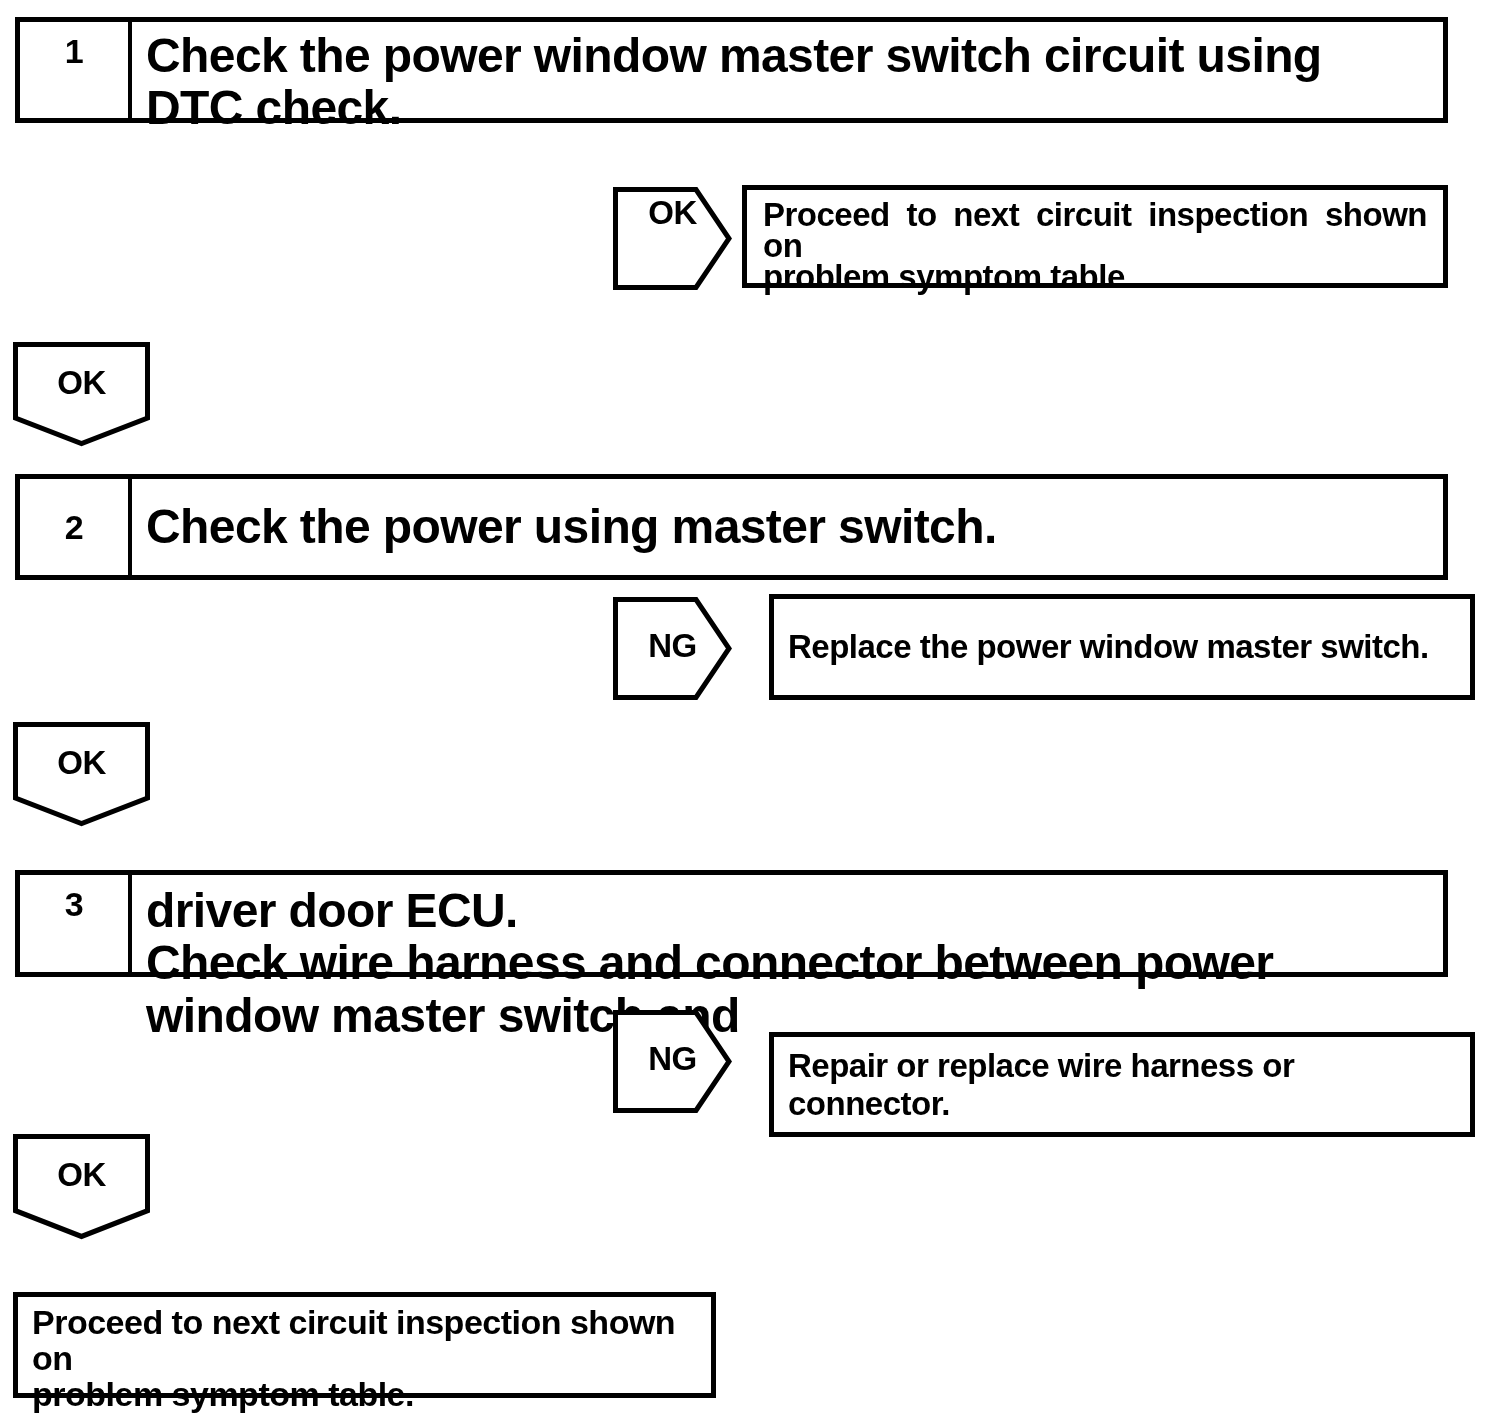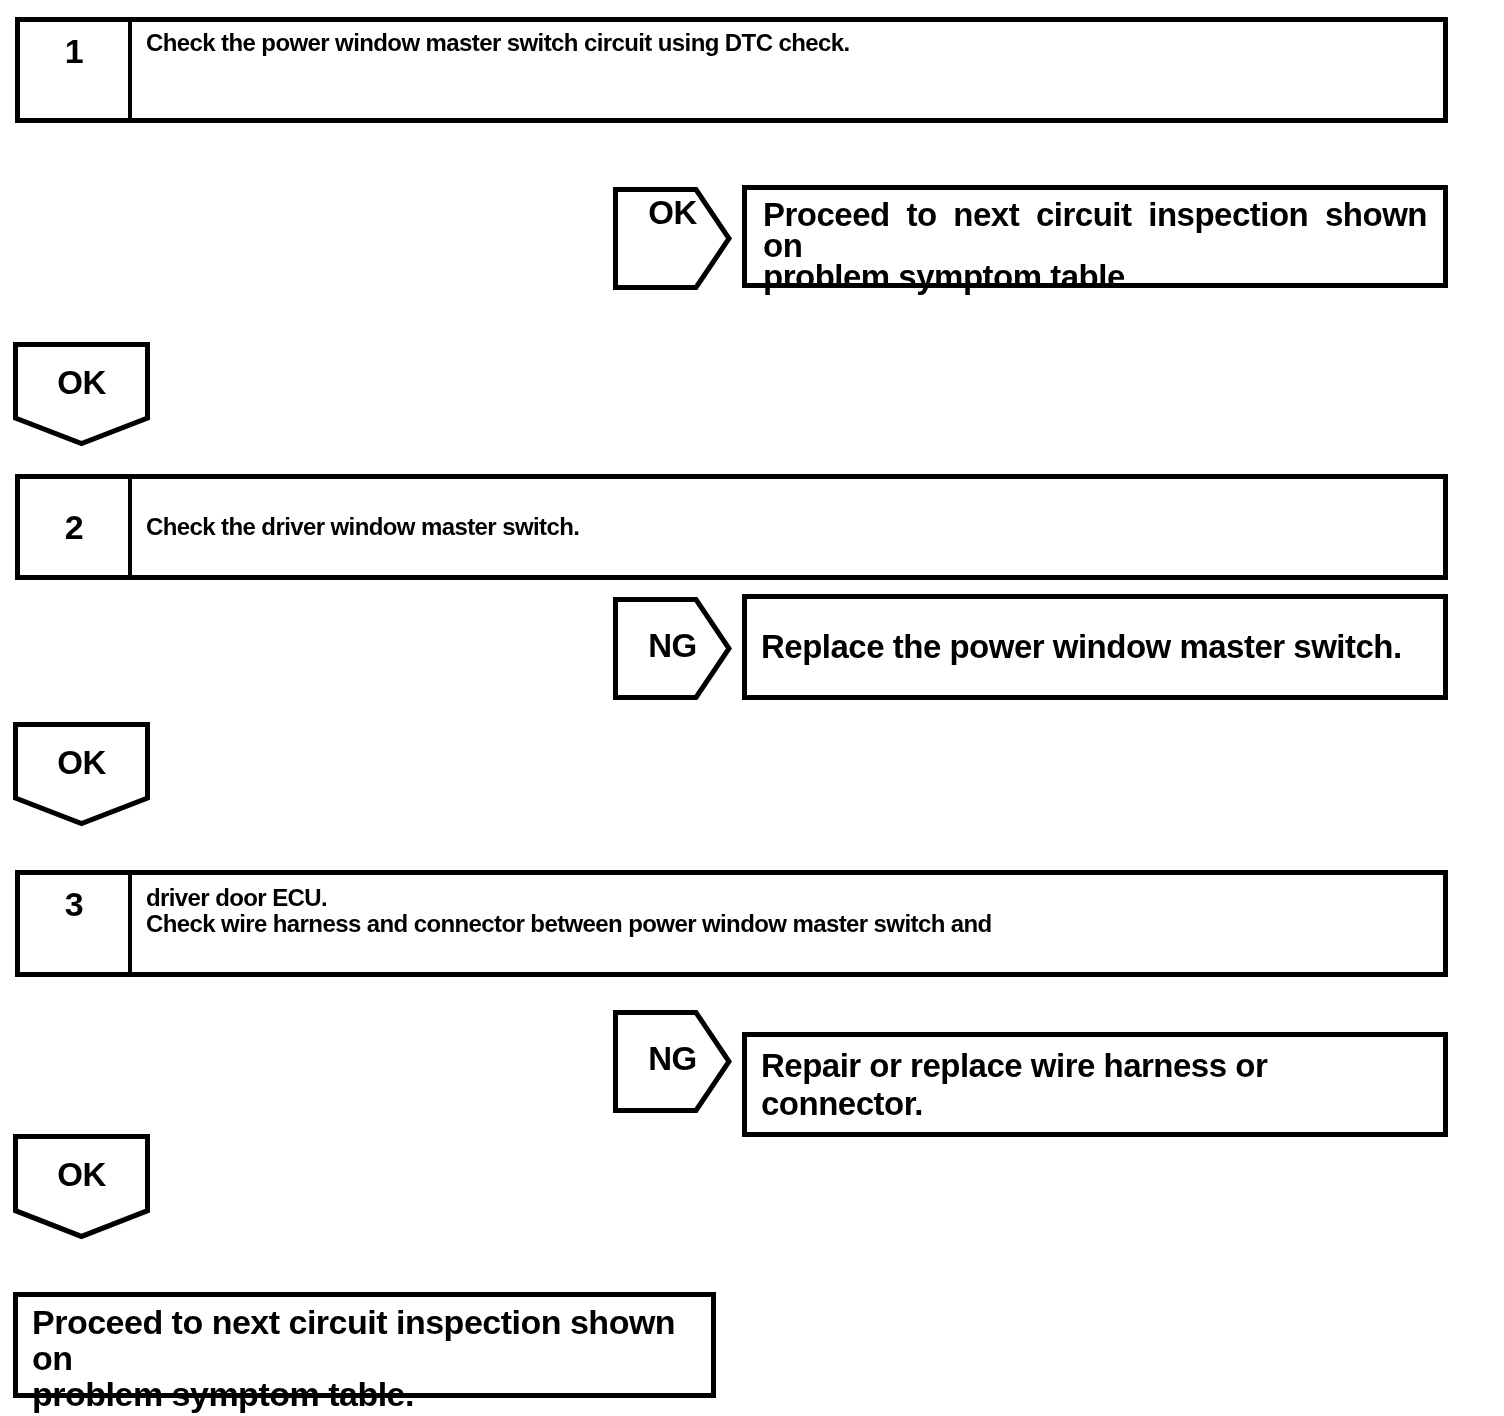--- a/index.html
+++ b/index.html
@@ -11,29 +11,29 @@
   }
   .abs { position:absolute; }
   
   .stepbox { display:flex; border:5px solid #000; background:#fff; }
   .numcell {
     width:112px; flex:0 0 112px; border-right:4px solid #000;
     display:flex; justify-content:center; font-size:34px; letter-spacing:-0.5px;
   }
   .steptext {
     flex:1; padding-left:14px; padding-right:19px;
-    font-size:24px; letter-spacing:-0.6px; line-height:1.09;border-radius:29px;
+    font-size:48px; letter-spacing:-0.6px; line-height:1.09;border-radius:29px;
   }
   .top-align .numcell { align-items:flex-start; padding-top:10px; }
   .top-align .steptext { padding-top:8px; }
   .mid-align .numcell { align-items:center; }
   .mid-align { align-items:center; }
   
   .resultbox { border:5px solid #000; background:#fff; font-size:33px; letter-spacing:-0.5px; }
-  .resultbox.centered { display:flex; align-items:center; padding-left:14px; padding-right:7px; }
+  .resultbox.centered { display:flex; align-items:center; padding-left:14px; padding-right:7px;margin-left:27px; }
   .resultbox.twolines { padding:9px 16px 0 16px; line-height:31px; }
   .justify-line { text-align:justify; text-align-last:justify; }
   
   .pent { position:absolute;text-decoration:underline; }
   .pent svg { position:absolute; left:0; top:0; width:100%; height:100%; }
   .pent-label {
     position:absolute; left:0; width:100%; text-align:center;
     font-size:33px; letter-spacing:-0.5px;
   }
   .label-top { top:7px; }
@@ -67,21 +67,21 @@
 
   <div class="pent" style="left:13px; top:342px; width:137px; height:105px;">
     <svg viewBox="0 0 137 105" preserveAspectRatio="none">
       <polygon points="2.5,2.5 134.5,2.5 134.5,76 68.5,101.5 2.5,76" fill="#ffffff" stroke="#000000" stroke-width="5" stroke-linejoin="miter"></polygon>
     </svg>
     <div class="pent-label label-down">OK</div>
   </div>
 
   <div class="abs stepbox mid-align" style="left:15px; top:474px; width:1433px; height:106px;">
     <div class="numcell" style="align-self:stretch;">2</div>
-    <div class="steptext">Check the driver window master switch.</div>
+    <div class="steptext">Check the power using master switch.</div>
   </div>
 
   <div class="pent" style="left:613px; top:597px; width:119px; height:103px;">
     <svg viewBox="0 0 119 103" preserveAspectRatio="none">
       <polygon points="2.5,2.5 83,2.5 116,51.5 83,100.5 2.5,100.5" fill="#ffffff" stroke="#000000" stroke-width="5" stroke-linejoin="miter"></polygon>
     </svg>
     <div class="pent-label label-mid">NG</div>
   </div>
 
   <div class="abs resultbox centered" style="left:742px; top:594px; width:706px; height:106px;">

